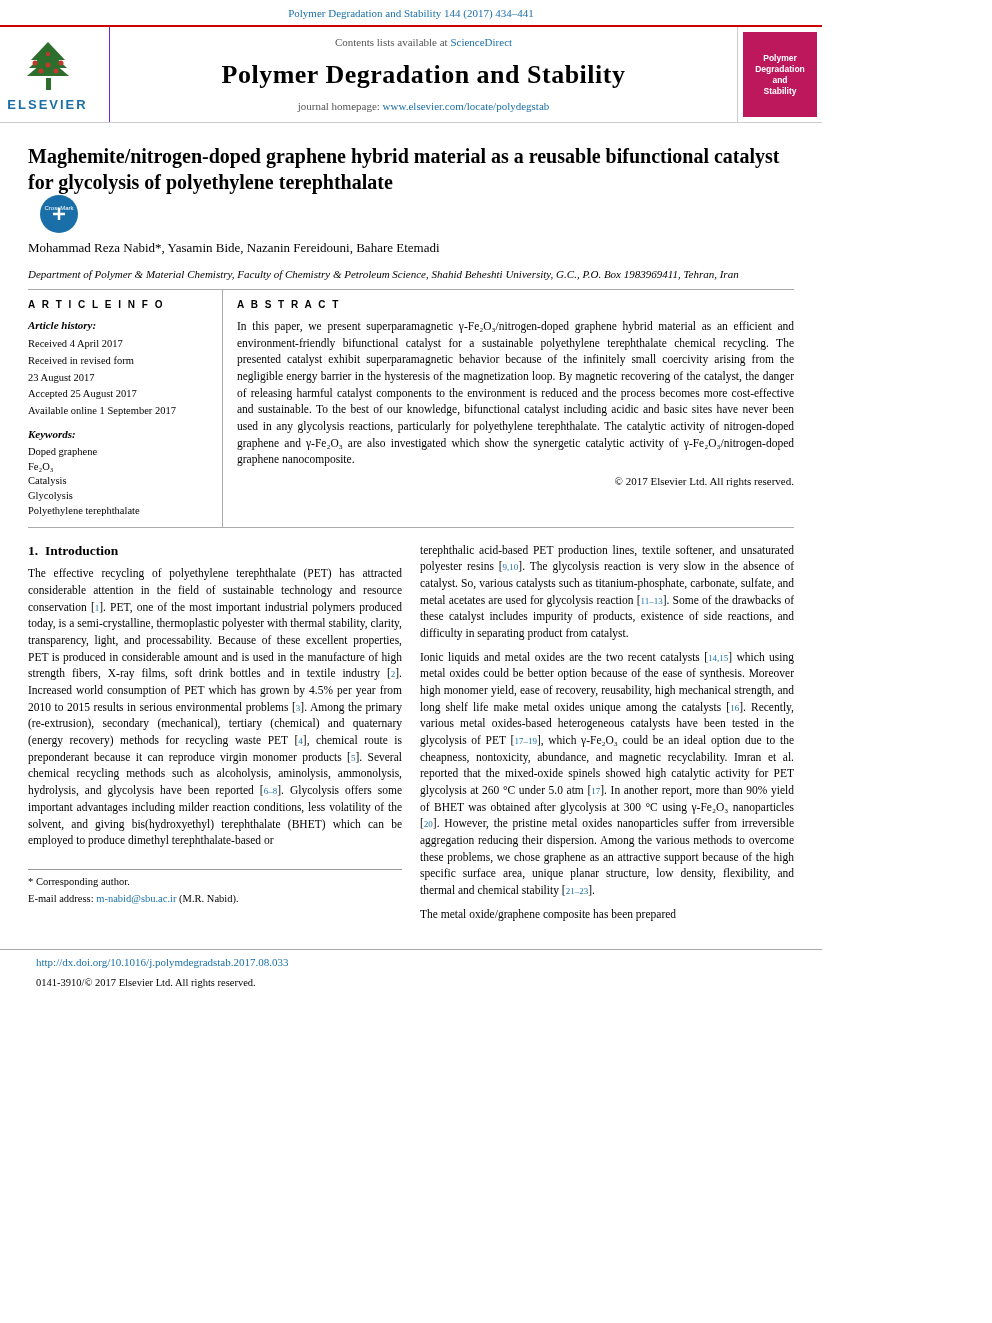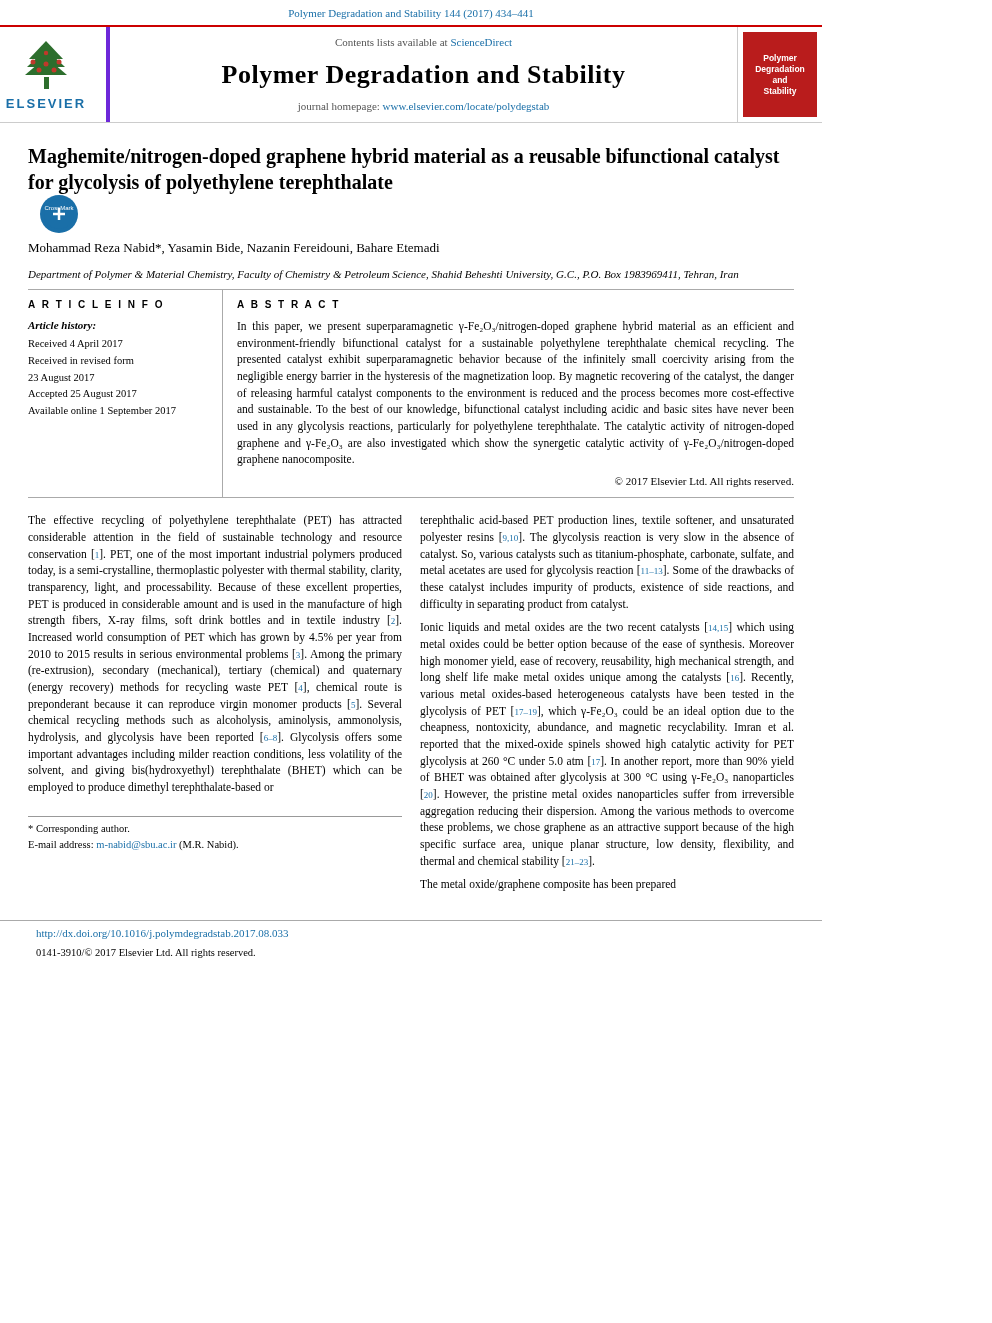--- a/index.html
+++ b/index.html
@@ -31,22 +31,23 @@
       border-bottom: 1px solid #ccc;
       display: flex;
       align-items: stretch;
       padding: 0;
     }
     .journal-header-left {
       width: 110px;
       min-width: 110px;
       padding: 10px 24px 8px 10px;
       display: flex;
+      align-items: center;
       justify-content: center;
-      border-right: 4px solid #6d28d9;
+      border-right: 1px solid #6d28d9;
     }
     .elsevier-logo {
       display: flex;
       flex-direction: column;
       align-items: center;
     }
     .elsevier-label {
       font-size: 13px;
       font-weight: bold;
       color: #1a6fa8;
@@ -94,21 +95,21 @@
       min-width: 85px;
       padding: 5px;
       display: flex;
       align-items: center;
       justify-content: center;
       border-left: 1px solid #ccc;
     }
     .journal-thumb {
       width: 75px;
       height: 85px;
-      background: #b91c1c;
+      background: #be185d;
       display: flex;
       flex-direction: column;
       align-items: center;
       justify-content: center;
       color: #fff;
       font-size: 8px;
       text-align: center;
       font-family: Arial, sans-serif;
       padding: 4px;
       line-height: 1.3;
@@ -369,30 +370,42 @@
 
     <div class="two-col">
       <div class="left-col">
         <div class="section-heading-small">A R T I C L E   I N F O</div>
         <div class="article-info-label">Article history:</div>
         <div class="article-info-entry">Received 4 April 2017</div>
         <div class="article-info-entry">Received in revised form</div>
         <div class="article-info-entry">23 August 2017</div>
         <div class="article-info-entry">Accepted 25 August 2017</div>
         <div class="article-info-entry">Available online 1 September 2017</div>
+        <div class="keywords-section">
+          <div class="keywords-label">Keywords:</div>
+          <div class="keyword-item">Doped graphene</div>
+          <div class="keyword-item">Fe₂O₃</div>
+          <div class="keyword-item">Catalysis</div>
+          <div class="keyword-item">Glycolysis</div>
+          <div class="keyword-item">Polyethylene terephthalate</div>
+        </div>
       </div>
       <div class="right-col">
         <div class="section-heading-small">A B S T R A C T</div>
         <div class="abstract-text">In this paper, we present superparamagnetic γ-Fe₂O₃/nitrogen-doped graphene hybrid material as an efficient and environment-friendly bifunctional catalyst for a sustainable polyethylene terephthalate chemical recycling. The presented catalyst exhibit superparamagnetic behavior because of the infinitely small coercivity arising from the negligible energy barrier in the hysteresis of the magnetization loop. By magnetic recovering of the catalyst, the danger of releasing harmful catalyst components to the environment is reduced and the process becomes more cost-effective and sustainable. To the best of our knowledge, bifunctional catalyst including acidic and basic sites have never been used in any glycolysis reactions, particularly for polyethylene terephthalate. The catalytic activity of nitrogen-doped graphene and γ-Fe₂O₃ are also investigated which show the synergetic catalytic activity of γ-Fe₂O₃/nitrogen-doped graphene nanocomposite.</div>
         <div class="copyright-line">© 2017 Elsevier Ltd. All rights reserved.</div>
       </div>
     </div>
 
     <div class="body-two-col">
       <div class="body-left">
+        <div class="section-title">
+          <span class="section-number">1.</span>
+          &nbsp;<span>Introduction</span>
+        </div>
         <div class="body-para">
           The effective recycling of polyethylene terephthalate (PET) has attracted considerable attention in the field of sustainable technology and resource conservation [<a href="#">1</a>]. PET, one of the most important industrial polymers produced today, is a semi-crystalline, thermoplastic polyester with thermal stability, clarity, transparency, light, and processability. Because of these excellent properties, PET is produced in considerable amount and is used in the manufacture of high strength fibers, X-ray films, soft drink bottles and in textile industry [<a href="#">2</a>]. Increased world consumption of PET which has grown by 4.5% per year from 2010 to 2015 results in serious environmental problems [<a href="#">3</a>]. Among the primary (re-extrusion), secondary (mechanical), tertiary (chemical) and quaternary (energy recovery) methods for recycling waste PET [<a href="#">4</a>], chemical route is preponderant because it can reproduce virgin monomer products [<a href="#">5</a>]. Several chemical recycling methods such as alcoholysis, aminolysis, ammonolysis, hydrolysis, and glycolysis have been reported [<a href="#">6–8</a>]. Glycolysis offers some important advantages including milder reaction conditions, less volatility of the solvent, and giving bis(hydroxyethyl) terephthalate (BHET) which can be employed to produce dimethyl terephthalate-based or
         </div>
 
         <div class="footnote-section">
           <div class="footnote-line">* Corresponding author.</div>
           <div class="footnote-line">
             <span>E-mail address:</span>
             <a href="#" class="footnote-link">m-nabid@sbu.ac.ir</a>
             <span>(M.R. Nabid).</span>

